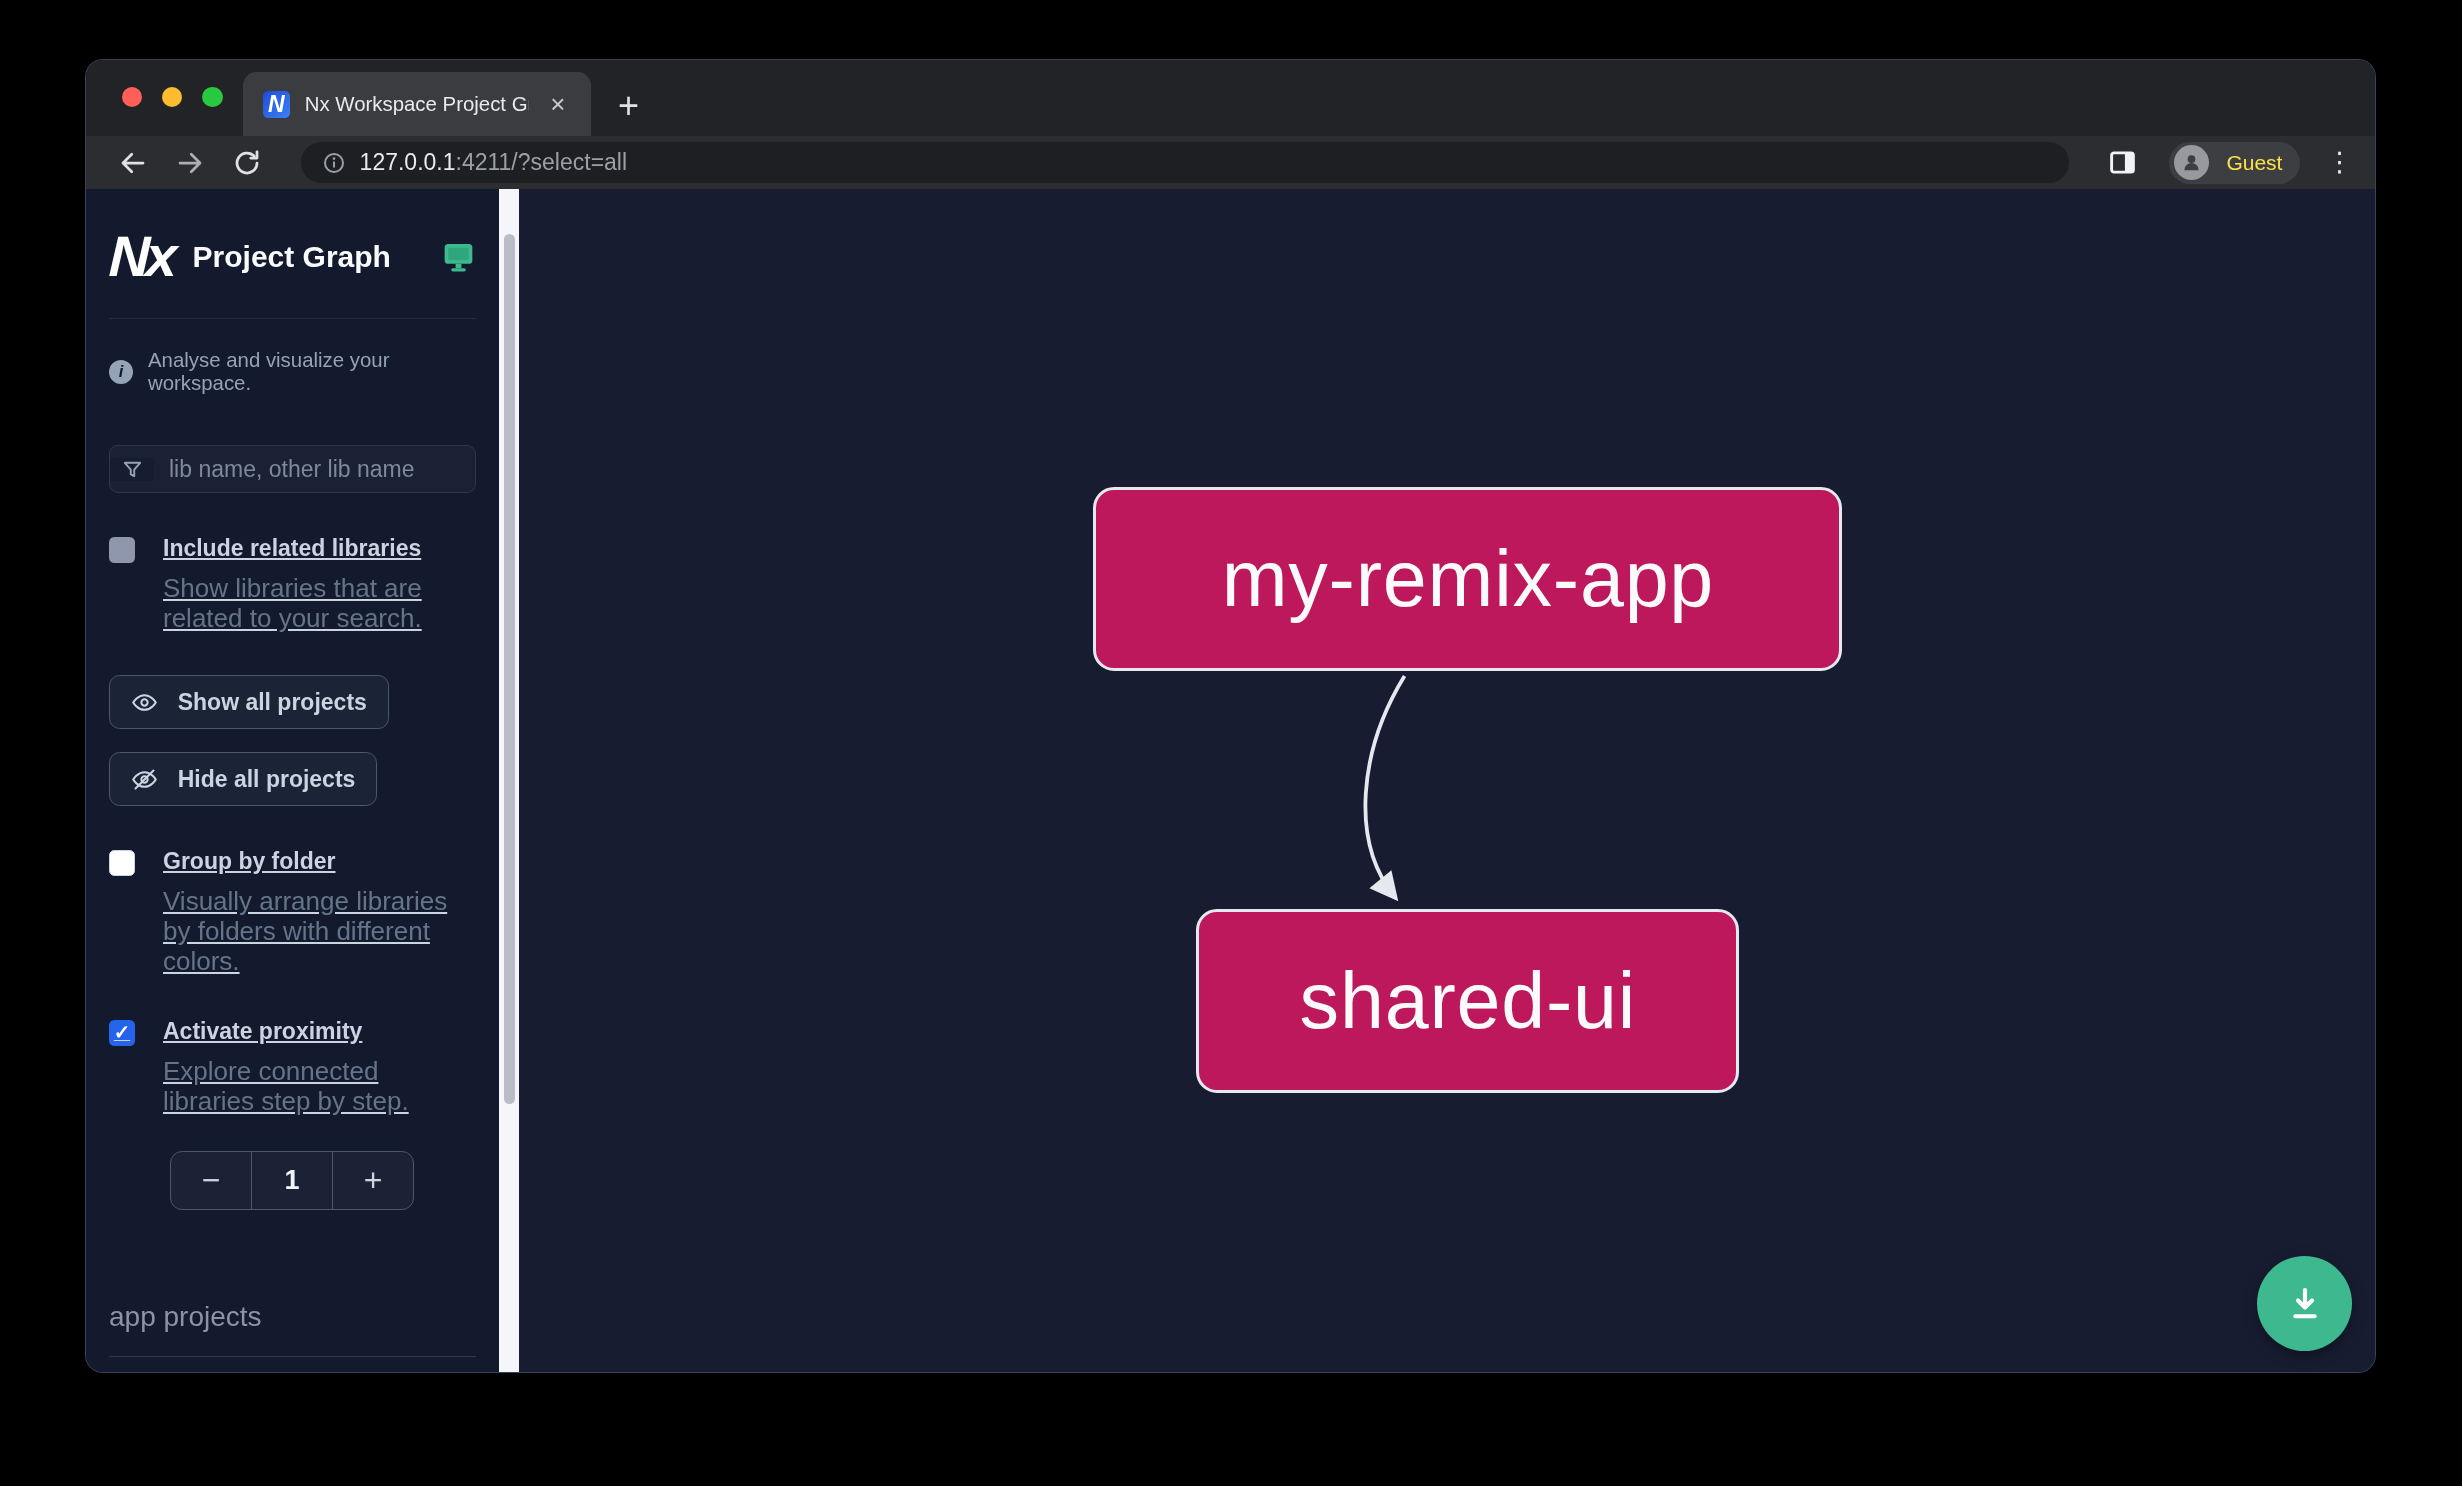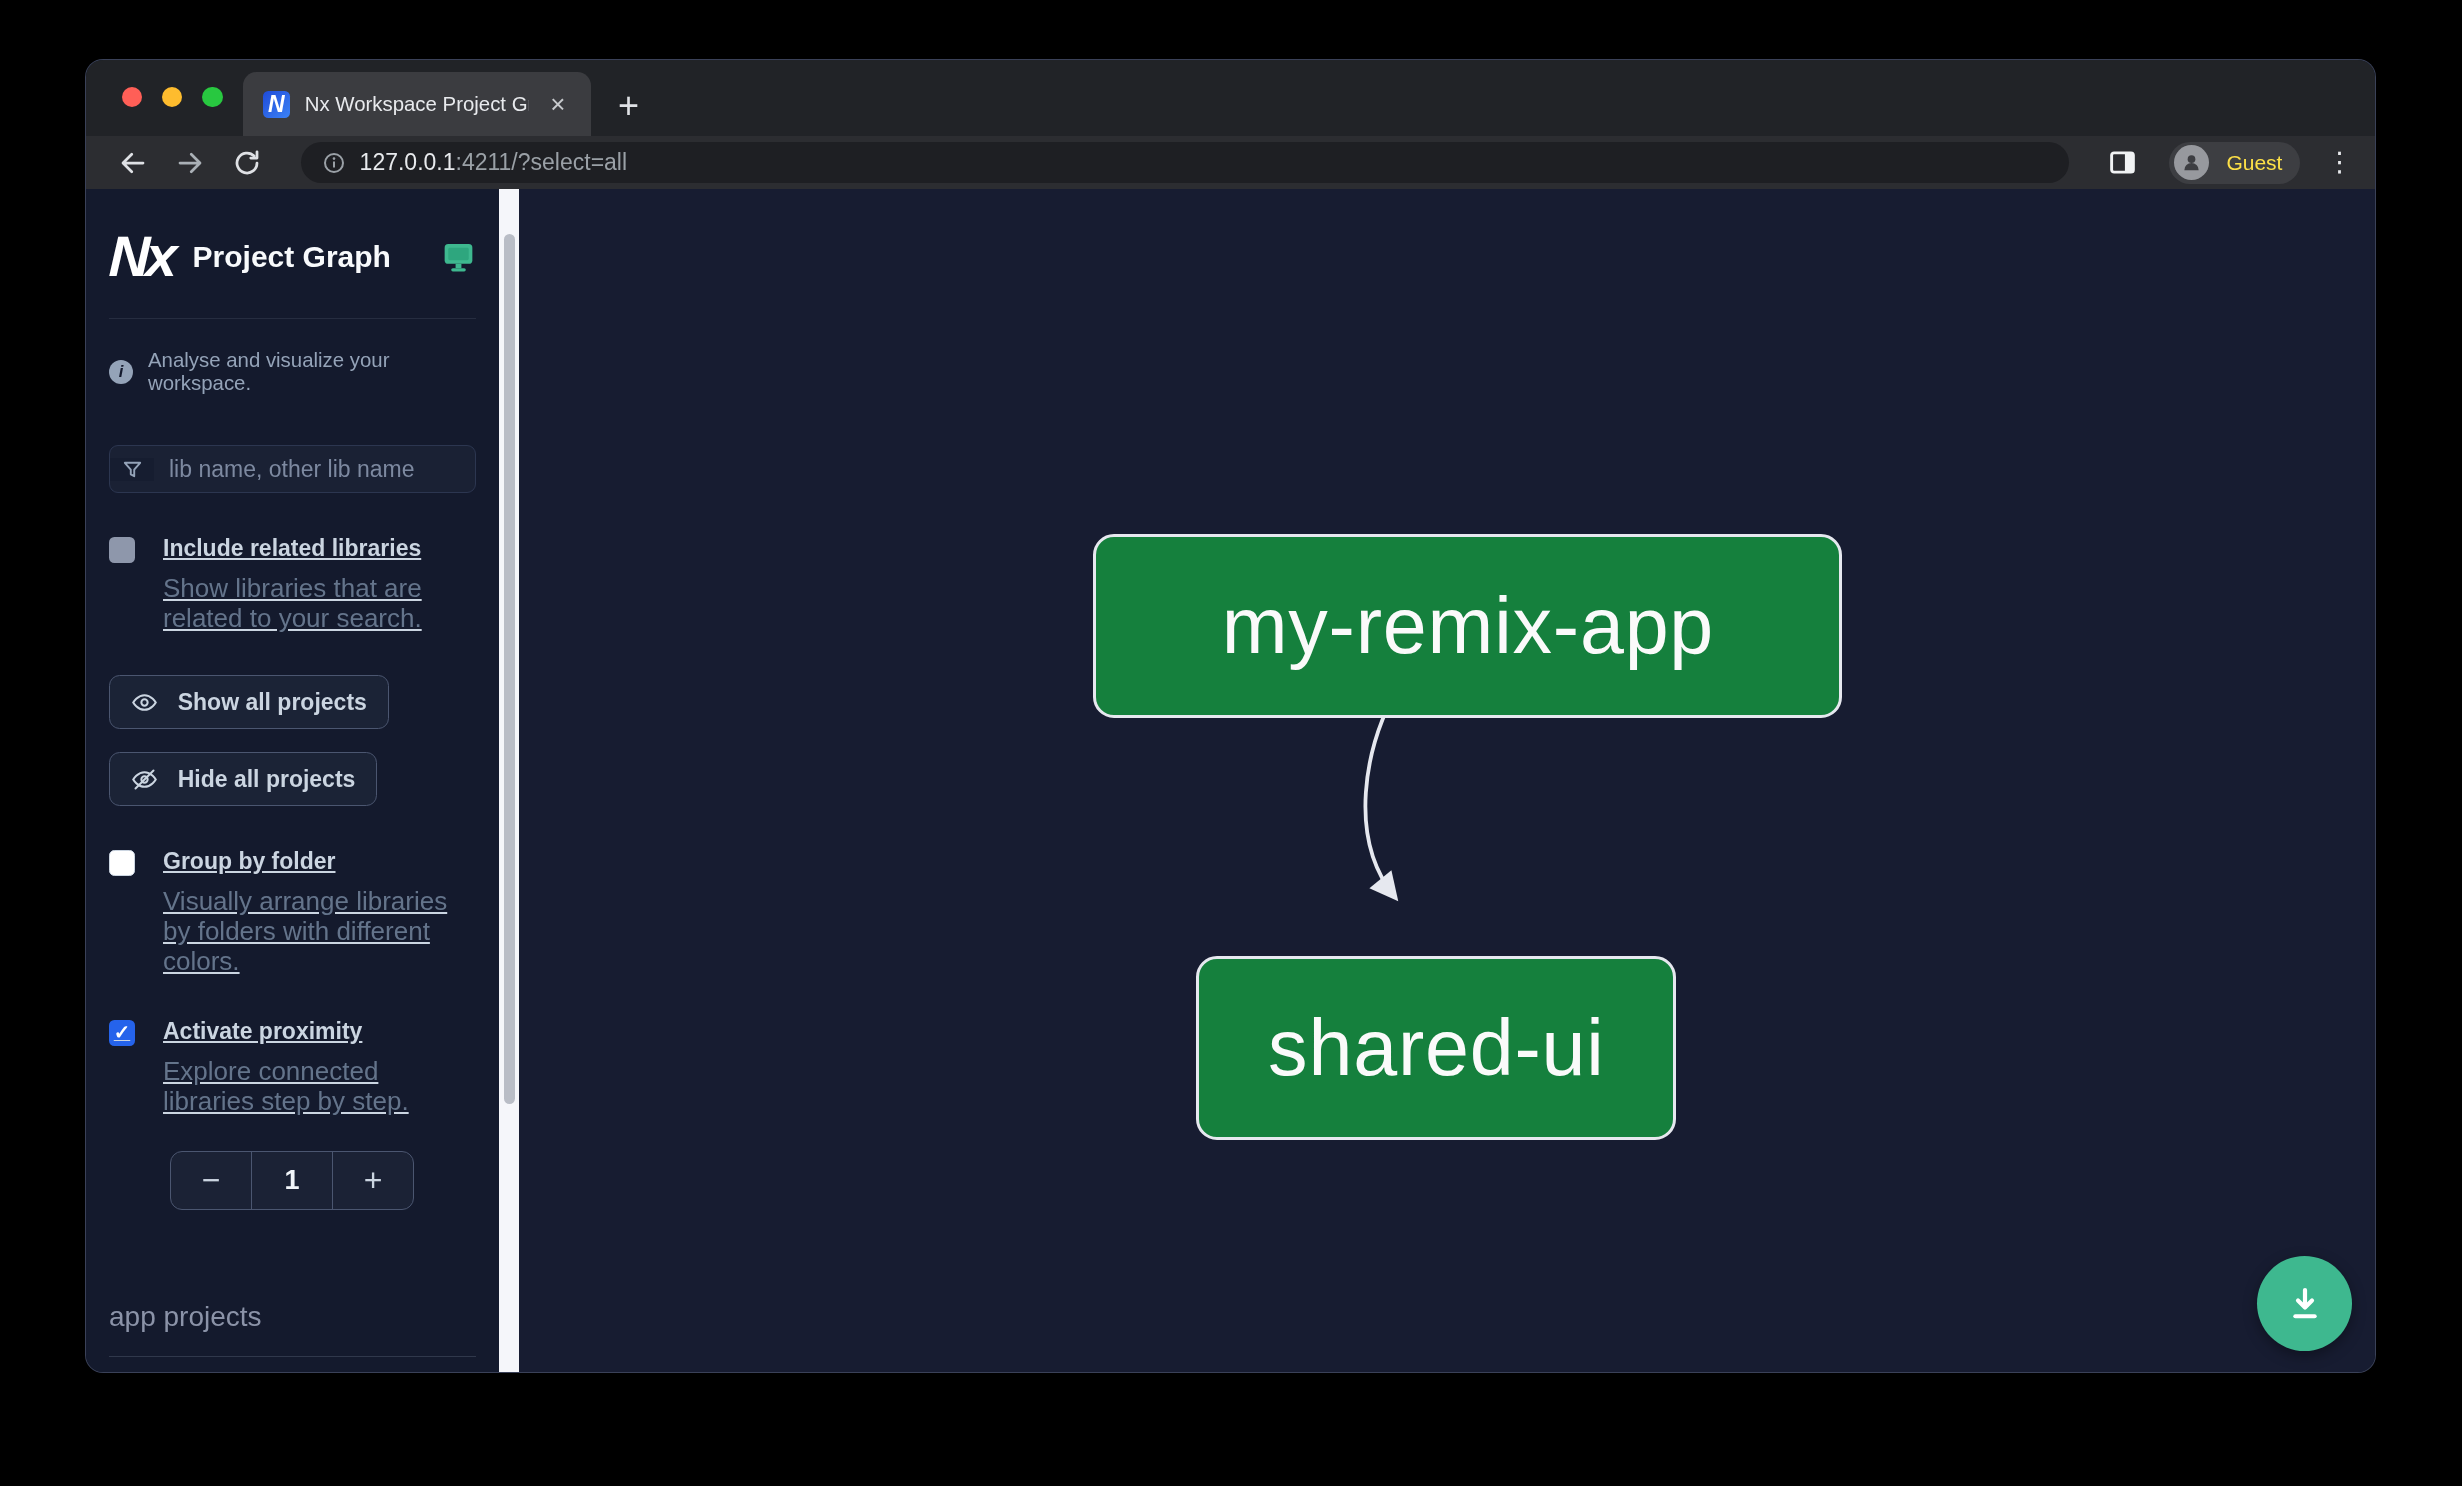--- a/index.html
+++ b/index.html
@@ -71,24 +71,24 @@
   .stepper .val{font-size:27px;font-weight:700;color:#f1f5f9;}
   .section{margin-top:91px;font-size:28px;color:#8b93a8;padding-bottom:23px;
     border-bottom:1.5px solid rgba(148,163,184,.22);}
 
   
   .vscroll{width:20.4px;flex:none;background:#f5f6fa;position:relative;}
   .vthumb{position:absolute;left:4.5px;top:45px;width:11.3px;height:870px;border-radius:6px;background:#b9bdc6;}
 
   
   .canvas{flex:1;position:relative;background:#171c31;min-width:0;}
-  .node{position:absolute;background:#15803d;border:3.8px solid #e6e8ef;border-radius:21px;
-    display:flex;align-items:center;justify-content:center;color:#fafafa;font-size:79px;letter-spacing:0.8px;margin-top:47px;}
+  .node{position:absolute;background:#be185d;border:3.8px solid #e6e8ef;border-radius:21px;
+    display:flex;align-items:center;justify-content:center;color:#fafafa;font-size:79px;letter-spacing:0.8px;}
   .node.n1{left:574px;top:298px;width:749px;height:184px;}
-  .node.n2{left:677px;top:720px;width:480px;height:184px;}
+  .node.n2{left:677px;top:720px;width:543px;height:184px;}
   .edges{position:absolute;inset:0;pointer-events:none;}
   .fab{position:absolute;left:1738px;top:1067px;width:95px;height:95px;border-radius:50%;
     background:#3eb88f;display:flex;align-items:center;justify-content:center;box-shadow:0 4.5px 13.6px rgba(0,0,0,.35);}
 </style>
 </head>
 <body>
 
 <div class="screen">
   <div class="window">
 

